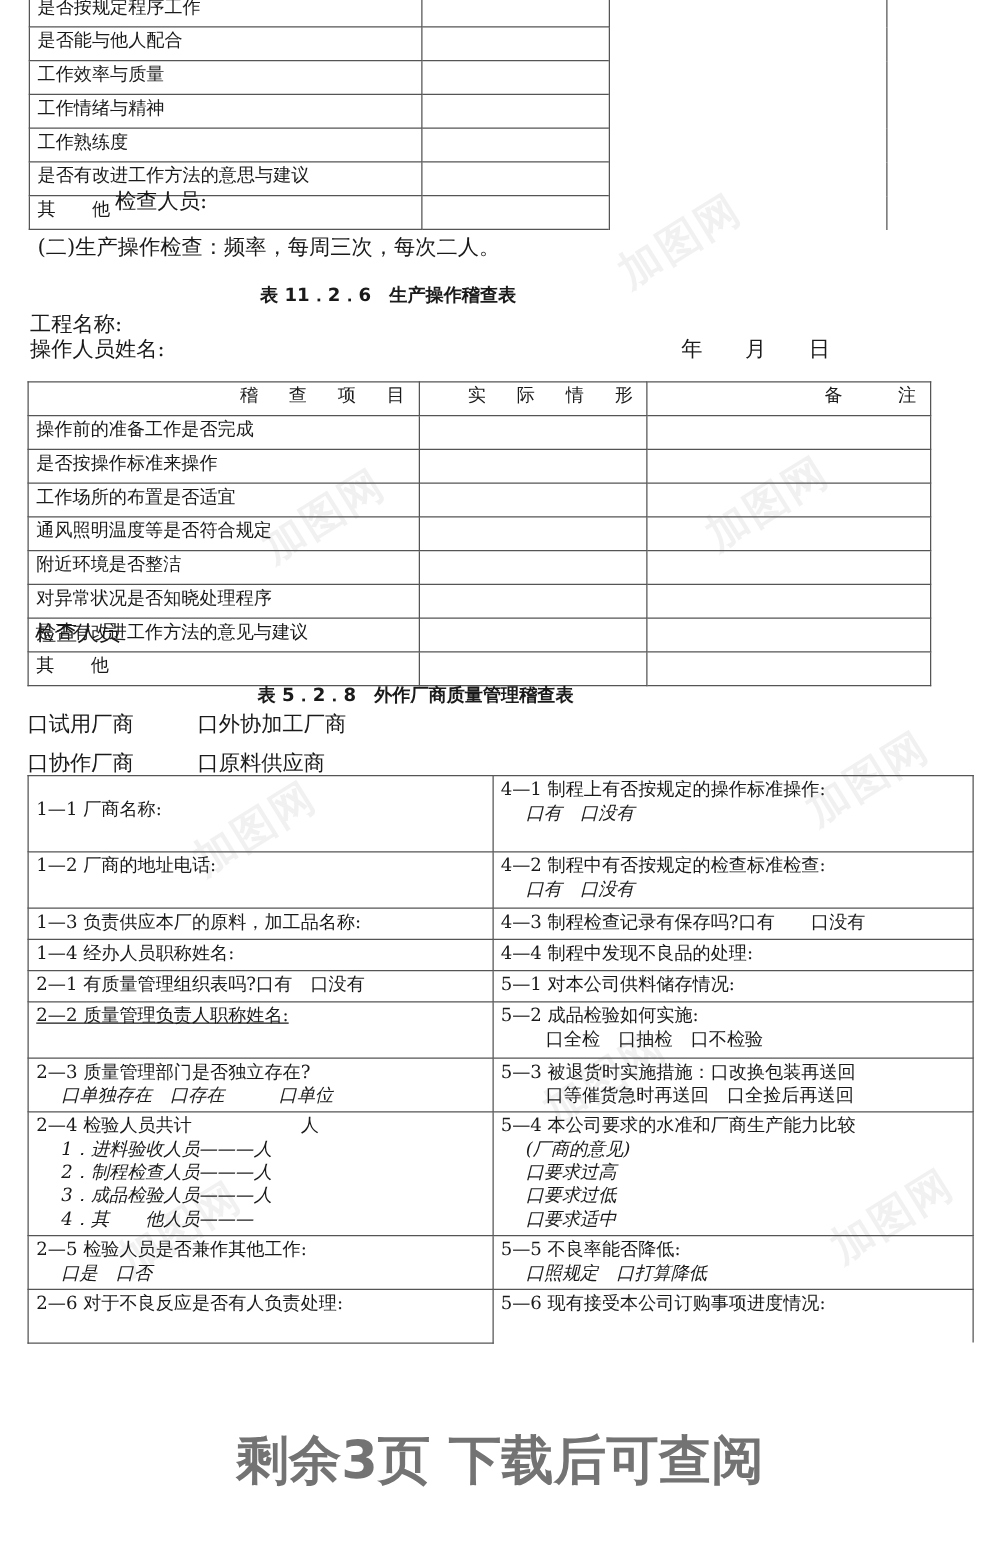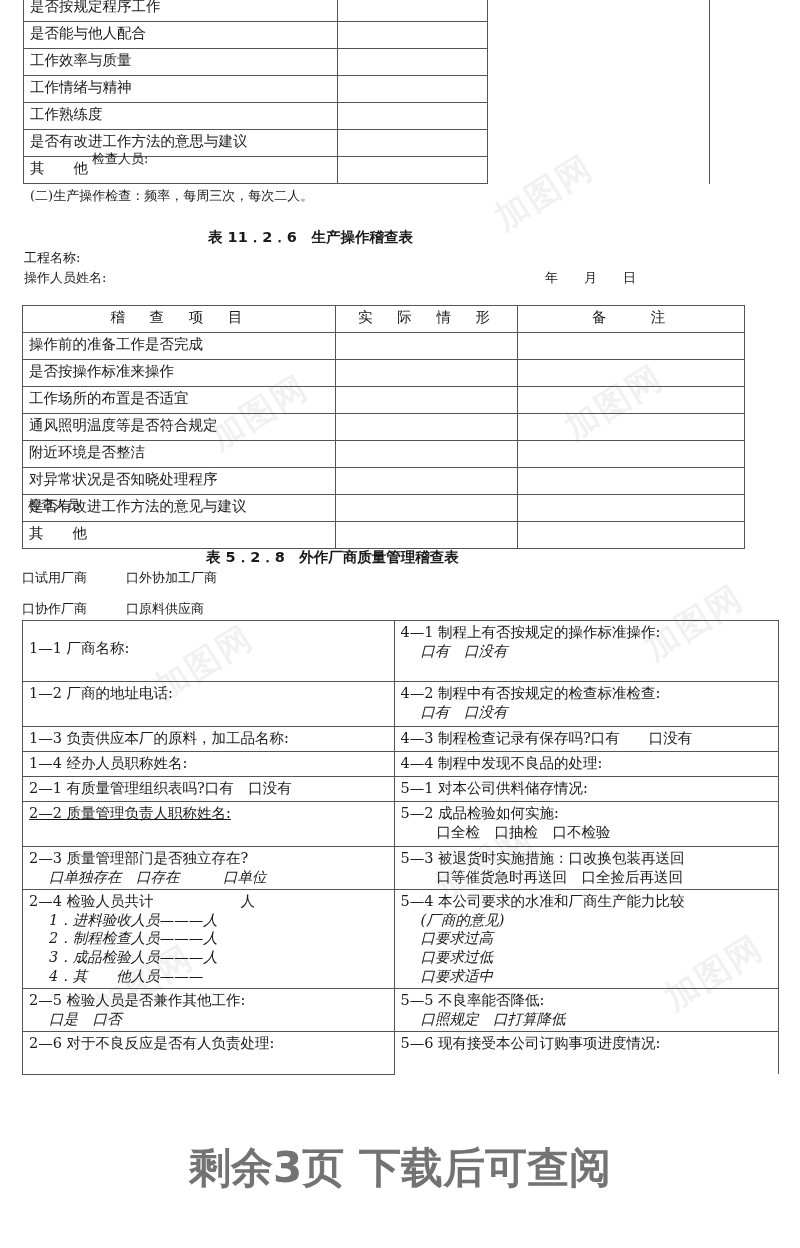--- a/index.html
+++ b/index.html
@@ -41,21 +41,21 @@
   .wm4 { left: 150px; top: 640px; font-size: 34px; }
   .wm5 { left: 640px; top: 600px; font-size: 34px; }
   .wm6 { left: 430px; top: 840px; font-size: 34px; }
   .wm7 { left: 90px;  top: 960px; font-size: 34px; }
   .wm8 { left: 660px; top: 950px; font-size: 34px; }
 
   
   .txt {
     position: absolute;
     z-index: 2;
-    font-size: 13px;
+    font-size: 17px;
     line-height: 1.35;
     white-space: pre;
   }
   .bold-title {
     font-family: "DejaVu Sans", "Liberation Sans", sans-serif;
     font-weight: bold;
     font-size: 14.5px;
   }
 
   
@@ -67,21 +67,21 @@
     font-size: 14.5px;
   }
   table.doc td {
     border: 1px solid #555;
     padding: 2px 6px;
     vertical-align: top;
     line-height: 1.3;
     background: transparent;
   }
   .hdr {
-    text-align: center;
+    text-align: right;
     letter-spacing: 0.35em;
   }
   .cellpad { padding-left: 8px; }
   .ind1 { padding-left: 20px; font-style: italic; }
   .ind2 { padding-left: 36px; }
 
   
   #table1 { left: 23px; top: -6px; width: 687px; }
   #table1 td.c1 { width: 316px; height: 22px; }
   #table1 td.c2 { width: 146px; }

